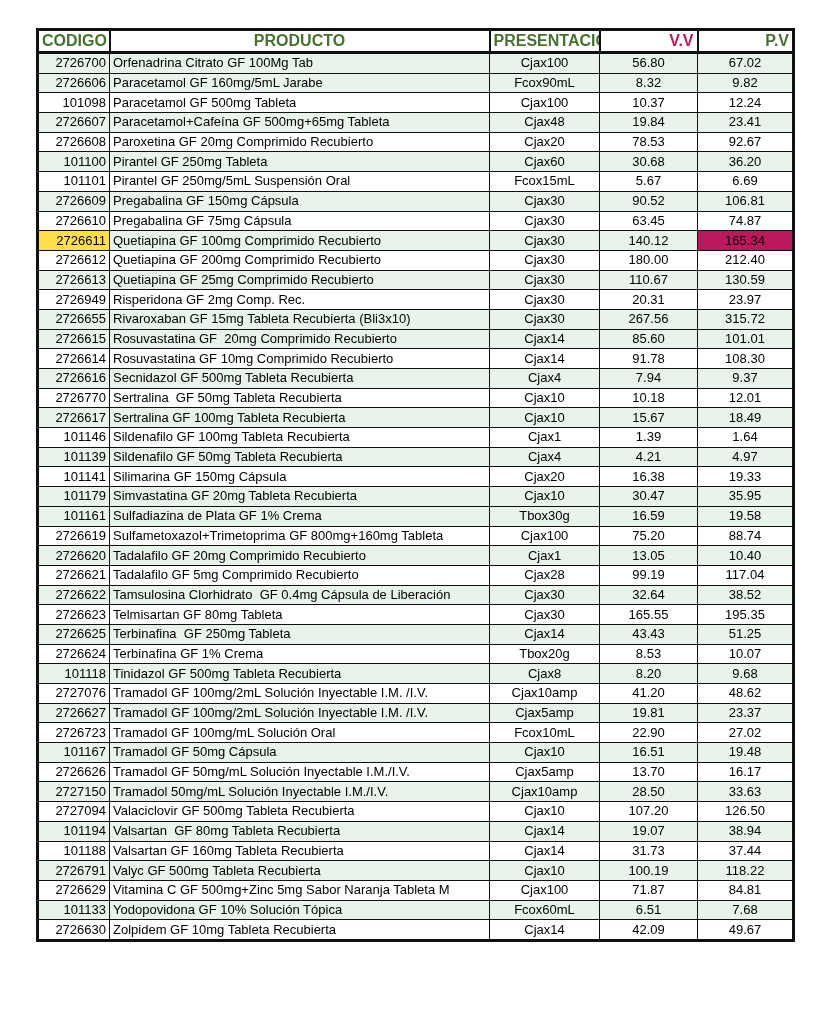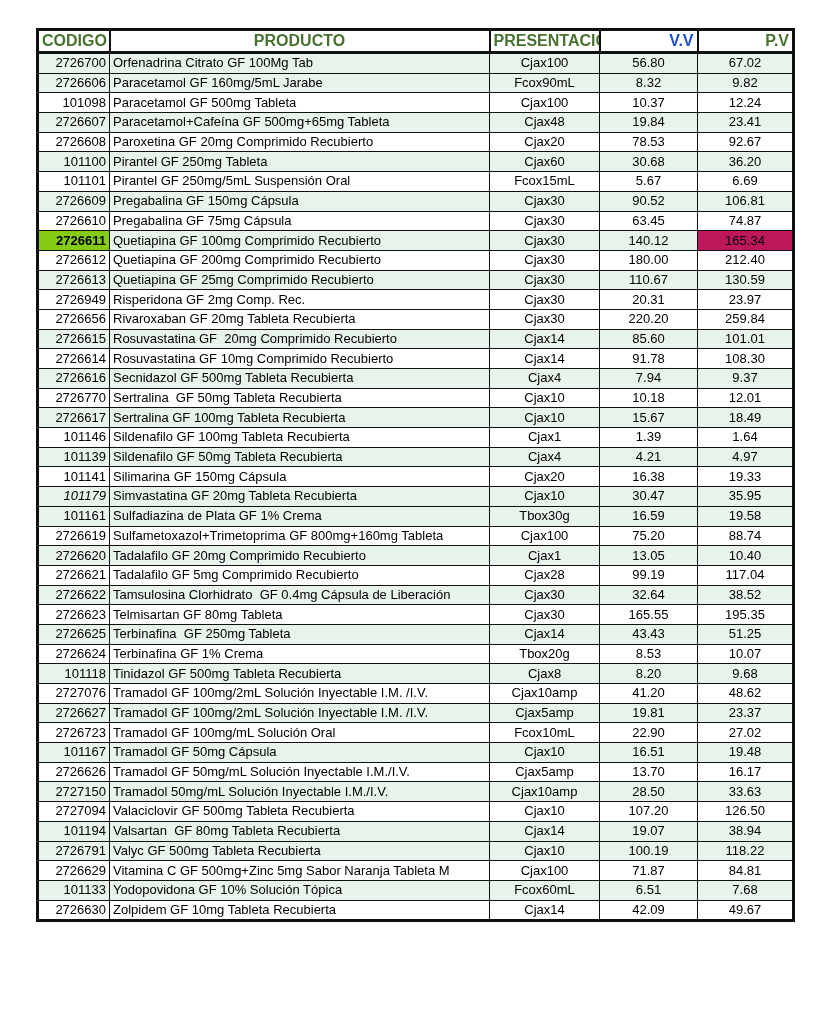--- a/index.html
+++ b/index.html
@@ -62,21 +62,21 @@
       <col style="width:380px">
       <col style="width:110px">
       <col style="width:98px">
       <col style="width:96px">
     </colgroup>
     <thead>
       <tr>
         <th class="h0" style="color: rgb(71, 113, 47);">CODIGO</th>
         <th class="h1" style="color: rgb(71, 113, 47);">PRODUCTO</th>
         <th class="h2" style="color: rgb(71, 113, 47);">PRESENTACION</th>
-        <th class="h3" style="color: #1d4ed8;">V.V</th>
+        <th class="h3" style="color: #be185d;">V.V</th>
         <th class="h4" style="color: rgb(71, 113, 47);">P.V</th>
       </tr>
     </thead>
     <tbody>
         <tr class="alt">
           <td class="c0" style="background: rgb(232, 243, 236);">2726700</td>
           <td class="c1" style="background: rgb(232, 243, 236);">Orfenadrina Citrato GF 100Mg Tab</td>
           <td class="c2" style="background: rgb(232, 243, 236);">Cjax100</td>
           <td class="c3" style="background: rgb(232, 243, 236);">56.80</td>
           <td class="c4" style="background: rgb(232, 243, 236);">67.02</td>
@@ -131,21 +131,21 @@
           <td class="c4" style="background: rgb(232, 243, 236);">106.81</td>
         </tr>
         <tr>
           <td class="c0">2726610</td>
           <td class="c1">Pregabalina GF 75mg Cápsula</td>
           <td class="c2">Cjax30</td>
           <td class="c3">63.45</td>
           <td class="c4">74.87</td>
         </tr>
         <tr class="alt">
-          <td class="c0" style="background: #84cc16; font-weight: bold;">2726611</td>
+          <td class="c0" style="background: #fde047;">2726611</td>
           <td class="c1" style="background: rgb(232, 243, 236);">Quetiapina GF 100mg Comprimido Recubierto</td>
           <td class="c2" style="background: rgb(232, 243, 236);">Cjax30</td>
           <td class="c3" style="background: rgb(232, 243, 236);">140.12</td>
           <td class="c4" style="background: #be185d;">165.34</td>
         </tr>
         <tr>
           <td class="c0">2726612</td>
           <td class="c1">Quetiapina GF 200mg Comprimido Recubierto</td>
           <td class="c2">Cjax30</td>
           <td class="c3">180.00</td>
@@ -158,26 +158,26 @@
           <td class="c3" style="background: rgb(232, 243, 236);">110.67</td>
           <td class="c4" style="background: rgb(232, 243, 236);">130.59</td>
         </tr>
         <tr>
           <td class="c0">2726949</td>
           <td class="c1">Risperidona GF 2mg Comp. Rec.</td>
           <td class="c2">Cjax30</td>
           <td class="c3">20.31</td>
           <td class="c4">23.97</td>
         </tr>
-        <tr>
-          <td class="c0">2726656</td>
-          <td class="c1">Rivaroxaban GF 20mg Tableta Recubierta</td>
-          <td class="c2">Cjax30</td>
-          <td class="c3">220.20</td>
-          <td class="c4">259.84</td>
+        <tr class="alt">
+          <td class="c0" style="background: rgb(232, 243, 236);">2726655</td>
+          <td class="c1" style="background: rgb(232, 243, 236);">Rivaroxaban GF 15mg Tableta Recubierta (Bli3x10)</td>
+          <td class="c2" style="background: rgb(232, 243, 236);">Cjax30</td>
+          <td class="c3" style="background: rgb(232, 243, 236);">267.56</td>
+          <td class="c4" style="background: rgb(232, 243, 236);">315.72</td>
         </tr>
         <tr class="alt">
           <td class="c0" style="background: rgb(232, 243, 236);">2726615</td>
           <td class="c1" style="background: rgb(232, 243, 236);">Rosuvastatina GF  20mg Comprimido Recubierto</td>
           <td class="c2" style="background: rgb(232, 243, 236);">Cjax14</td>
           <td class="c3" style="background: rgb(232, 243, 236);">85.60</td>
           <td class="c4" style="background: rgb(232, 243, 236);">101.01</td>
         </tr>
         <tr>
           <td class="c0">2726614</td>
@@ -222,21 +222,21 @@
           <td class="c4" style="background: rgb(232, 243, 236);">4.97</td>
         </tr>
         <tr>
           <td class="c0">101141</td>
           <td class="c1">Silimarina GF 150mg Cápsula</td>
           <td class="c2">Cjax20</td>
           <td class="c3">16.38</td>
           <td class="c4">19.33</td>
         </tr>
         <tr class="alt">
-          <td class="c0" style="background: rgb(232, 243, 236); font-style: italic;">101179</td>
+          <td class="c0" style="background: rgb(232, 243, 236);">101179</td>
           <td class="c1" style="background: rgb(232, 243, 236);">Simvastatina GF 20mg Tableta Recubierta</td>
           <td class="c2" style="background: rgb(232, 243, 236);">Cjax10</td>
           <td class="c3" style="background: rgb(232, 243, 236);">30.47</td>
           <td class="c4" style="background: rgb(232, 243, 236);">35.95</td>
         </tr>
         <tr class="alt">
           <td class="c0" style="background: rgb(232, 243, 236);">101161</td>
           <td class="c1" style="background: rgb(232, 243, 236);">Sulfadiazina de Plata GF 1% Crema</td>
           <td class="c2" style="background: rgb(232, 243, 236);">Tbox30g</td>
           <td class="c3" style="background: rgb(232, 243, 236);">16.59</td>
@@ -347,20 +347,27 @@
           <td class="c3">107.20</td>
           <td class="c4">126.50</td>
         </tr>
         <tr class="alt">
           <td class="c0" style="background: rgb(232, 243, 236);">101194</td>
           <td class="c1" style="background: rgb(232, 243, 236);">Valsartan  GF 80mg Tableta Recubierta</td>
           <td class="c2" style="background: rgb(232, 243, 236);">Cjax14</td>
           <td class="c3" style="background: rgb(232, 243, 236);">19.07</td>
           <td class="c4" style="background: rgb(232, 243, 236);">38.94</td>
         </tr>
+        <tr>
+          <td class="c0">101188</td>
+          <td class="c1">Valsartan GF 160mg Tableta Recubierta</td>
+          <td class="c2">Cjax14</td>
+          <td class="c3">31.73</td>
+          <td class="c4">37.44</td>
+        </tr>
         <tr class="alt">
           <td class="c0" style="background: rgb(232, 243, 236);">2726791</td>
           <td class="c1" style="background: rgb(232, 243, 236);">Valyc GF 500mg Tableta Recubierta</td>
           <td class="c2" style="background: rgb(232, 243, 236);">Cjax10</td>
           <td class="c3" style="background: rgb(232, 243, 236);">100.19</td>
           <td class="c4" style="background: rgb(232, 243, 236);">118.22</td>
         </tr>
         <tr>
           <td class="c0">2726629</td>
           <td class="c1">Vitamina C GF 500mg+Zinc 5mg Sabor Naranja Tableta M</td>

